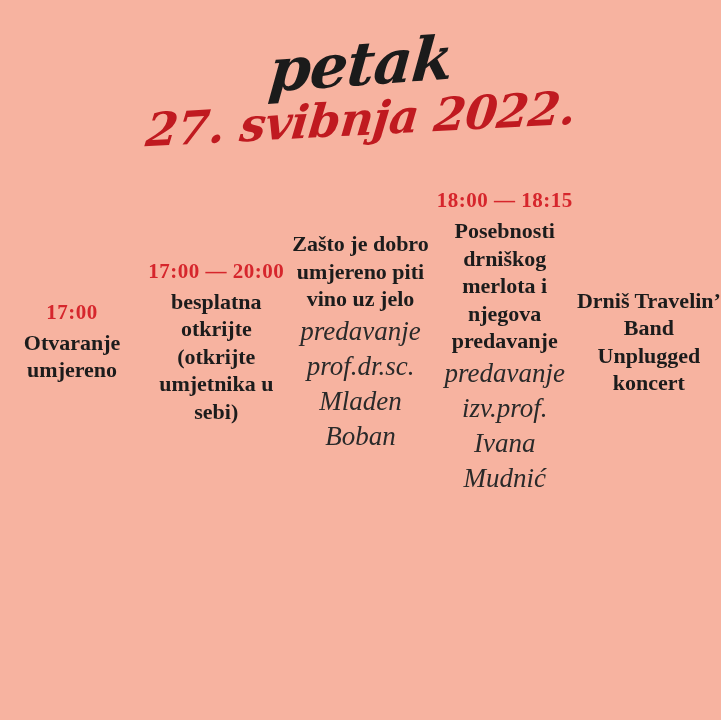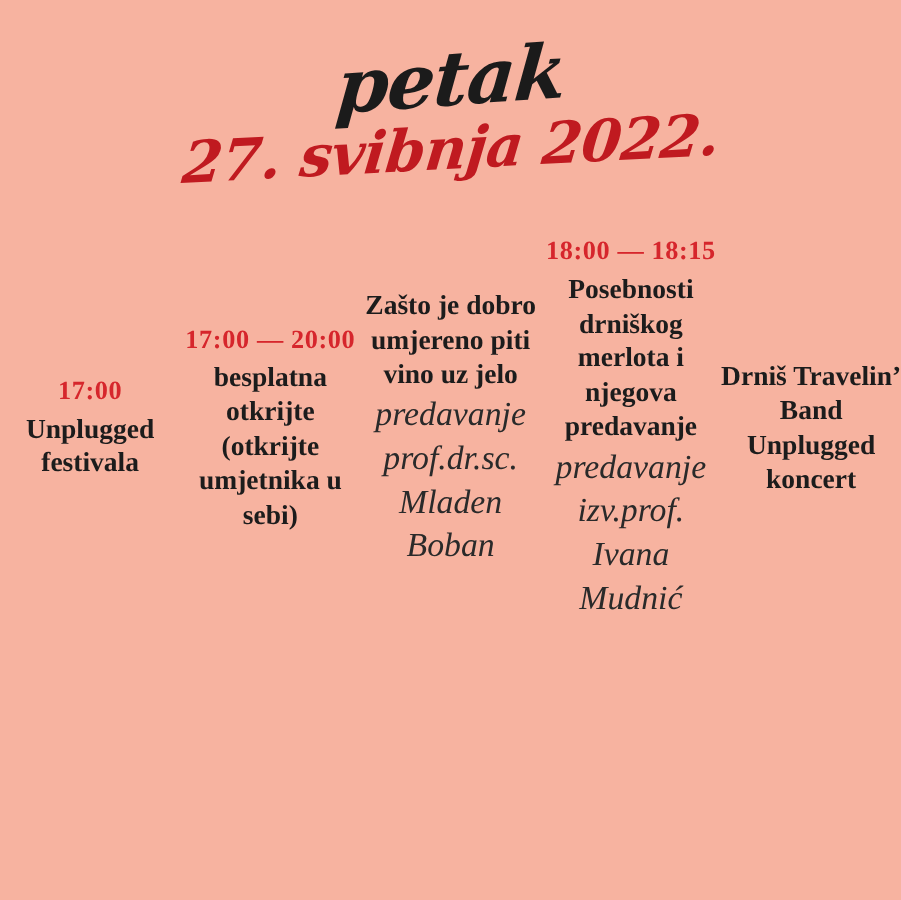--- a/index.html
+++ b/index.html
@@ -89,21 +89,21 @@
 
   <div class="headline">
     <span class="headline-line1">petak</span>
     <span class="headline-line2">27. svibnja 2022.</span>
   </div>
 
   <div class="schedule">
 
     <div class="entry">
       <div class="entry-time">17:00</div>
-      <div class="entry-line">Unplugged festivala</div>
+      <div class="entry-line">Otvaranje umjereno</div>
     </div>
 
     <div class="entry">
       <div class="entry-time">17:00 — 20:00</div>
       <div class="entry-line">besplatna otkrijte</div>
       <div class="entry-line">(otkrijte umjetnika u sebi)</div>
     </div>
 
     <div class="entry">
       <div class="entry-line">Zašto je dobro umjereno piti vino uz jelo</div>

